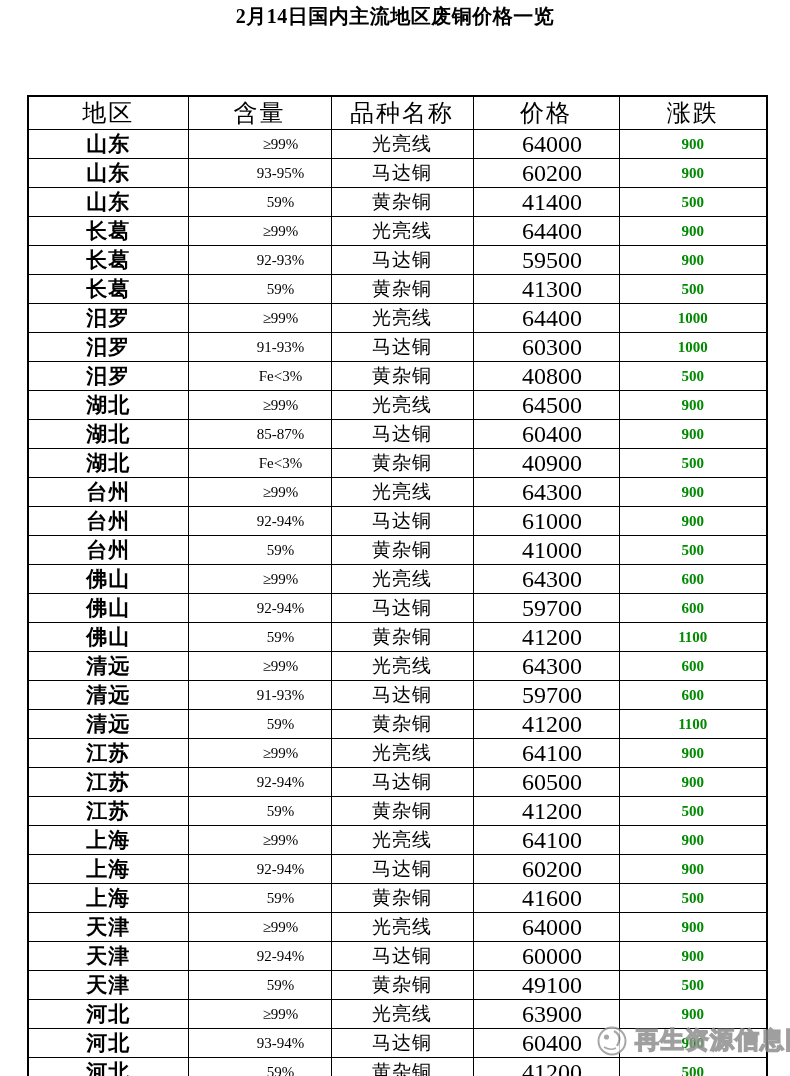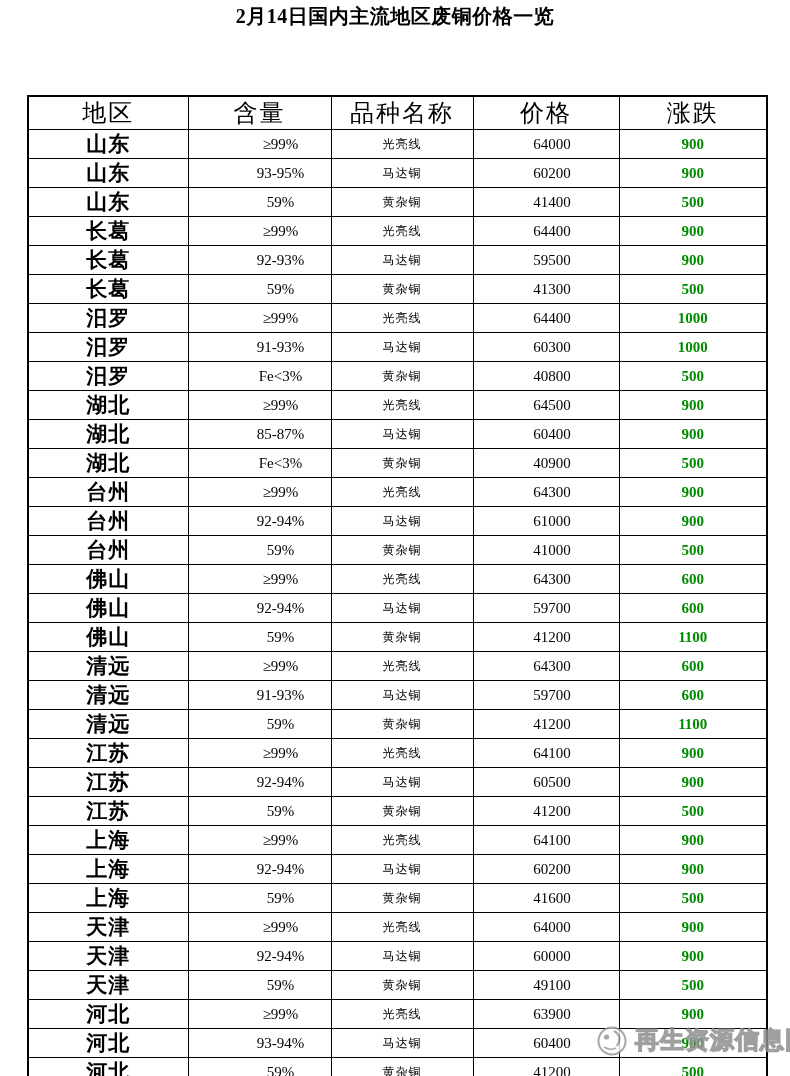--- a/index.html
+++ b/index.html
@@ -39,22 +39,22 @@
   }
   .price-table th {
     height: 31px;
     font-size: 24px;
     font-weight: normal;
     letter-spacing: 2px;
   }
   .price-table td { height: 26.8px; }
   td.region  { font-weight: bold; font-size: 21px; letter-spacing: 1px; margin-top: 22px; }
   td.content { font-size: 15px; padding-left: 42px; }
-  td.variety { font-size: 12px; letter-spacing: 1px; }
-  td.price   { font-size: 15px; padding-left: 12px; }
+  td.variety { font-size: 19px; letter-spacing: 1px; }
+  td.price   { font-size: 24px; padding-left: 12px; }
   td.change  { font-weight: bold; font-size: 15px; }
   .watermark {
     position: absolute;
     left: 594px; top: 1022px;
     display: flex;
     align-items: center;
     gap: 5px;
     opacity: 0.85;
     pointer-events: none;
   }

